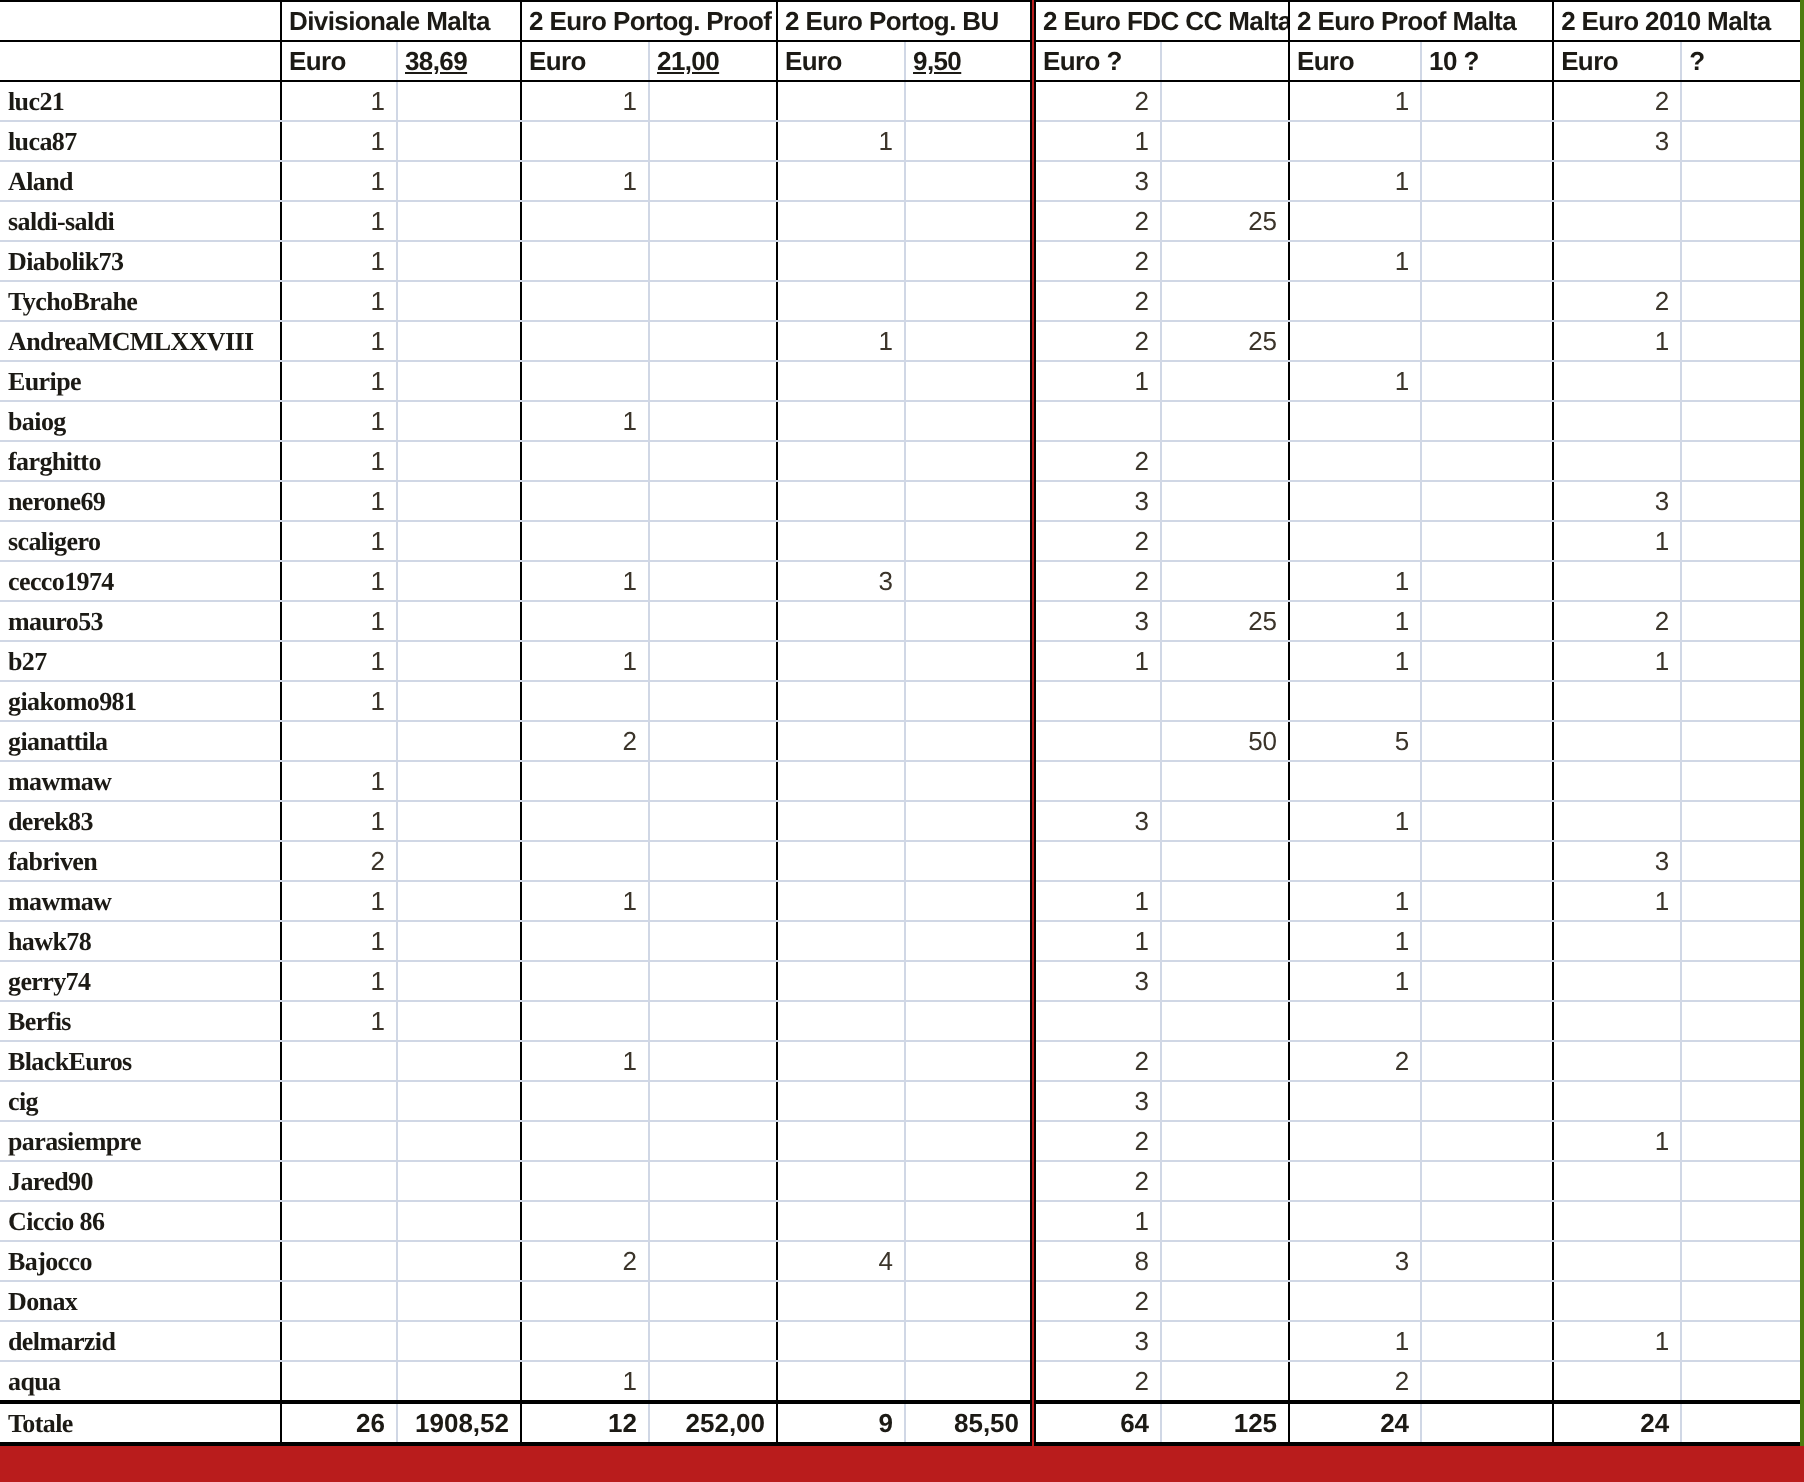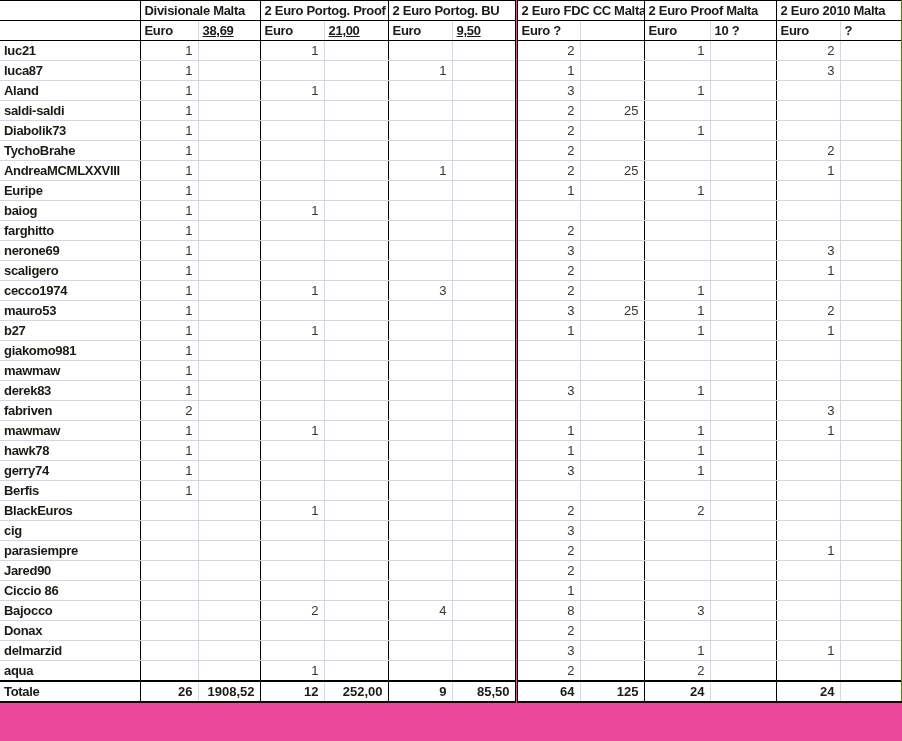--- a/index.html
+++ b/index.html
@@ -1,17 +1,17 @@
 <!DOCTYPE html>
 <html><head>
 <meta charset="utf-8">
 <style>
   html,body { margin:0; padding:0; background:#ffffff; }
   .sheet {
-    width:902px; height:741px; overflow:hidden; background:#ec4899;
+    width:902px; height:741px; overflow:hidden; background:#b91c1c;
     font-family:"Liberation Sans", sans-serif;
   }
   table.grid {
     border-collapse:collapse; table-layout:fixed; width:902px;
   }
   th, td {
     height:20px; line-height:19px; box-sizing:border-box;
     white-space:nowrap; overflow:hidden;
     font-size:13px; padding:0 5px; margin:0;
     background:#ffffff;
@@ -25,27 +25,27 @@
   thead tr:first-child th { border-top:1px solid #000; }
   thead th.priceh.alr { padding-right:5px;text-decoration:underline; }
   thead th.priceh.all { text-align:left; }
   
   td {
     border-bottom:1px solid #d0d7e5; color:#3b342a; text-align:right;
   }
   th.rowname {
     font-weight:bold; color:#1c1a15; text-align:left;
     border-bottom:1px solid #d0d7e5; padding:0 4px;
-    letter-spacing:-0.3px; font-size:13px;
+    letter-spacing:-0.3px; font-size:13px;font-family:Liberation Serif, serif;
   }
   
   .gl  { border-left:1px solid #000; }        
   .dl  { border-left:3px double #000; }       
   .sl  { border-left:1px solid #d0d7e5; }     
-  .last{ border-right:2px solid #4d7c0f; }       
+  .last{ border-right:4px solid #4d7c0f; }       
   
   tr.total th, tr.total td {
     border-top:2px solid #000; border-bottom:2px solid #000;
     font-weight:bold; color:#1c1a15;
   }
 </style>
 </head>
 <body>
 
 <div class="sheet">
@@ -326,20 +326,35 @@
           <td class="qty gl"></td>
           <td class="sl"></td>
           <td class="qty dl"></td>
           <td class="sl"></td>
           <td class="qty gl"></td>
           <td class="sl"></td>
           <td class="qty gl"></td>
           <td class="sl last"></td>
         </tr>
         <tr>
+          <th class="rowname">gianattila</th>
+          <td class="qty gl"></td>
+          <td class="sl"></td>
+          <td class="qty gl">2</td>
+          <td class="sl"></td>
+          <td class="qty gl"></td>
+          <td class="sl"></td>
+          <td class="qty dl"></td>
+          <td class="sl">50</td>
+          <td class="qty gl">5</td>
+          <td class="sl"></td>
+          <td class="qty gl"></td>
+          <td class="sl last"></td>
+        </tr>
+        <tr>
           <th class="rowname">mawmaw</th>
           <td class="qty gl">1</td>
           <td class="sl"></td>
           <td class="qty gl"></td>
           <td class="sl"></td>
           <td class="qty gl"></td>
           <td class="sl"></td>
           <td class="qty dl"></td>
           <td class="sl"></td>
           <td class="qty gl"></td>

